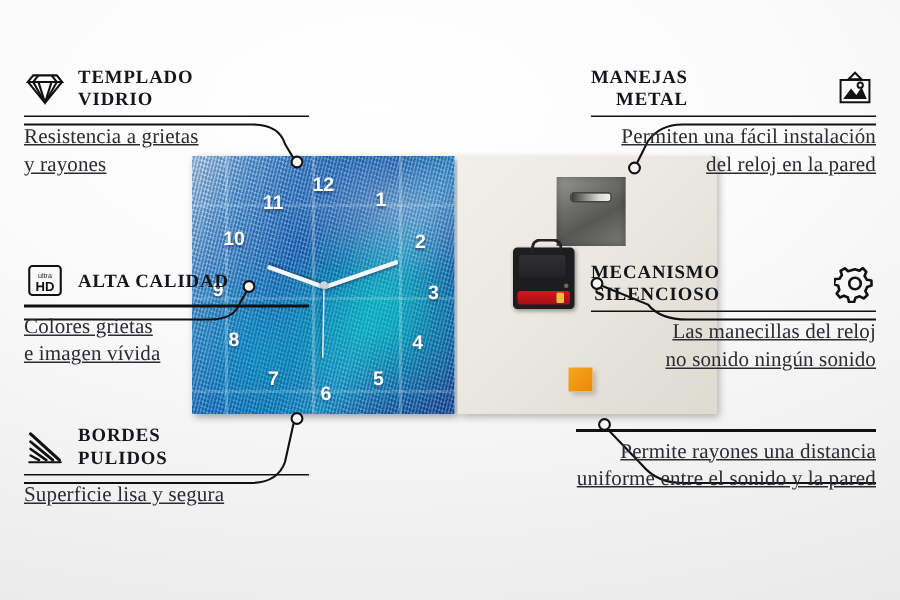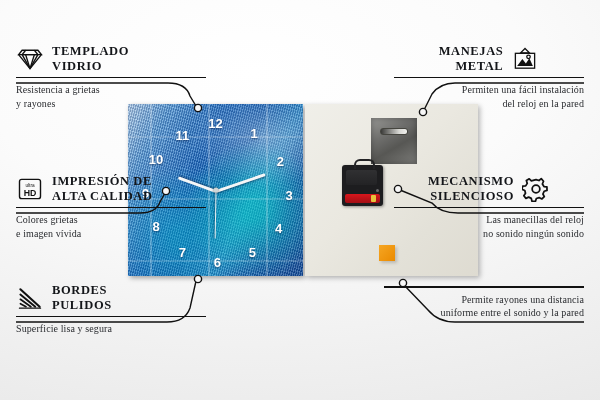--- a/index.html
+++ b/index.html
@@ -75,31 +75,31 @@
   .foam{position:absolute;left:74px;top:141px;width:16px;height:16px;
     background:linear-gradient(135deg,#f6a623,#ea8a00);box-shadow:2px 2px 3px rgba(0,0,0,.18);}
 
   
   .callout{position:absolute;width:190px;}
   .callout .title{
     font-weight:700;font-size:12.5px;letter-spacing:.6px;color:#14161a;line-height:1.18;
     text-transform:uppercase;
   }
   .callout .sub{
-    font-size:10px;color:#2a2c30;line-height:1.35;margin-top:5px;letter-spacing:.1px;
+    font-size:14px;color:#2a2c30;line-height:1.35;margin-top:5px;letter-spacing:.1px;text-decoration:underline;
   }
   .head{display:flex;align-items:center;gap:8px;}
   .rule{height:1.6px;background:#111;margin-top:3px;}
   .ico{flex:0 0 auto;width:28px;height:26px;color:#111;}
   .ico svg{display:block;width:100%;height:100%;}
 
   .left{text-align:left;}
   .left .head{justify-content:flex-start;}
   .right{text-align:right;}
-  .right .head{justify-content:center;}
+  .right .head{justify-content:space-between;}
 
   svg.lines{position:absolute;left:0;top:0;width:600px;height:400px;pointer-events:none;}
 </style>
 </head>
 <body>
 
 <div id="stage">
 
   <div class="product">
 
@@ -180,21 +180,20 @@
   <div class="callout left" style="left:16px;top:174px;">
     <div class="head">
       <span class="ico">
         <svg viewBox="0 0 32 28">
           <rect x="4" y="3" width="24" height="22" rx="2.5" fill="none" stroke="currentColor" stroke-width="1.6"></rect>
           <text x="16" y="12" font-family="Liberation Sans, sans-serif" font-size="5.4" text-anchor="middle" fill="currentColor">ultra</text>
           <text x="16" y="22" font-family="Liberation Sans, sans-serif" font-size="10" font-weight="bold" text-anchor="middle" fill="currentColor">HD</text>
         </svg>
       </span>
       <div>
-        <div class="title">IMPRESIÓN DE</div>
         <div class="title">ALTA CALIDAD</div>
       </div>
     </div>
     <div class="rule"></div>
     <div class="sub">Colores grietas</div>
     <div class="sub" style="margin-top:0">e imagen vívida</div>
   </div>
 
   <div class="callout left" style="left:16px;top:283px;">
     <div class="head">

